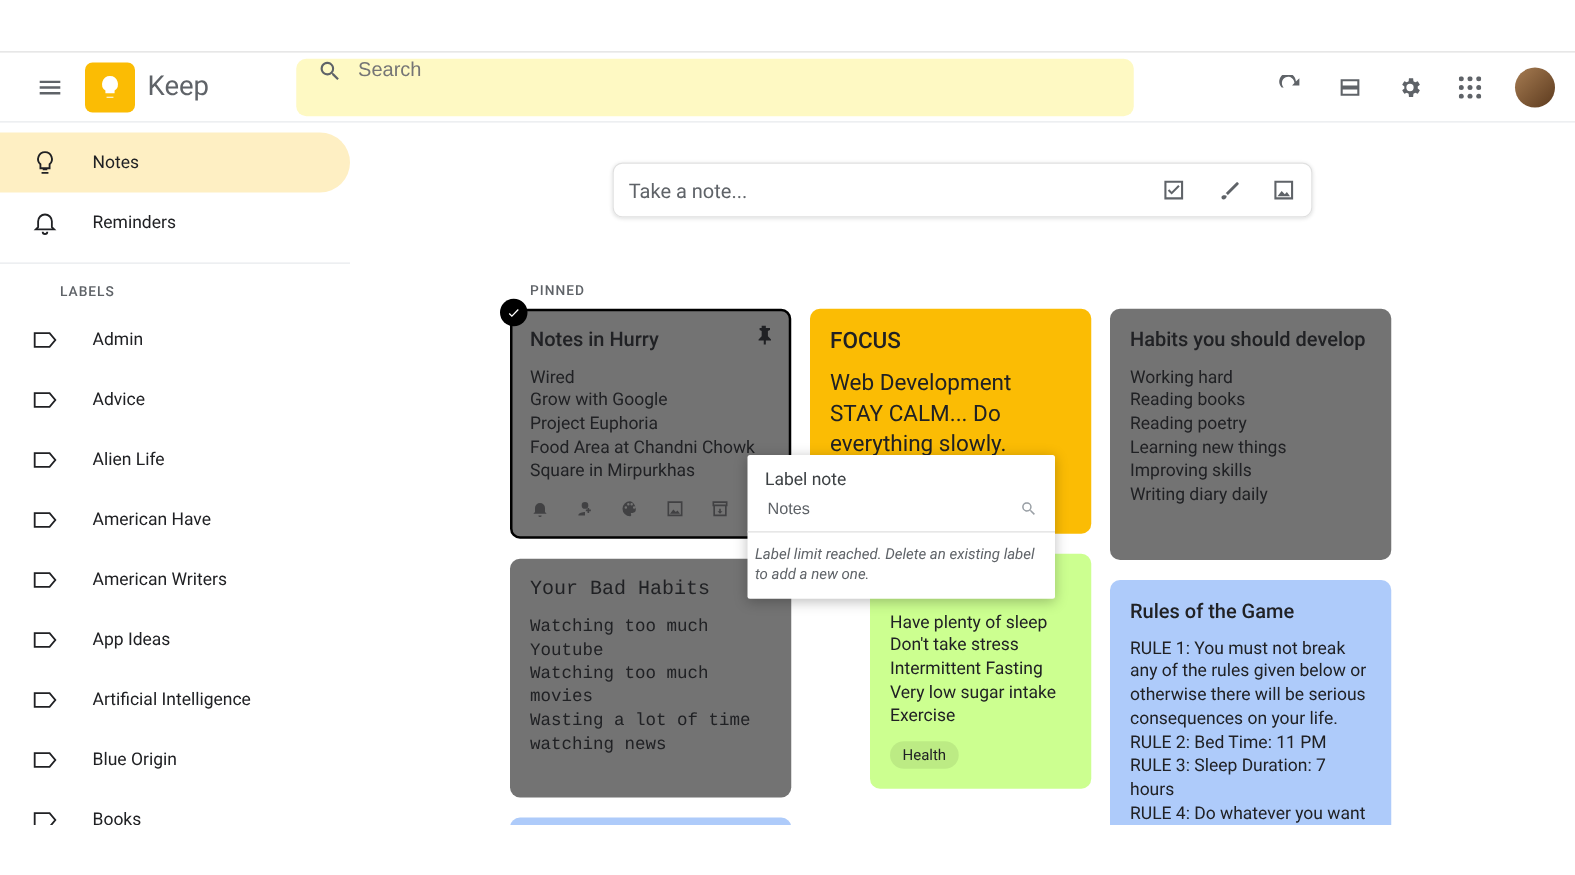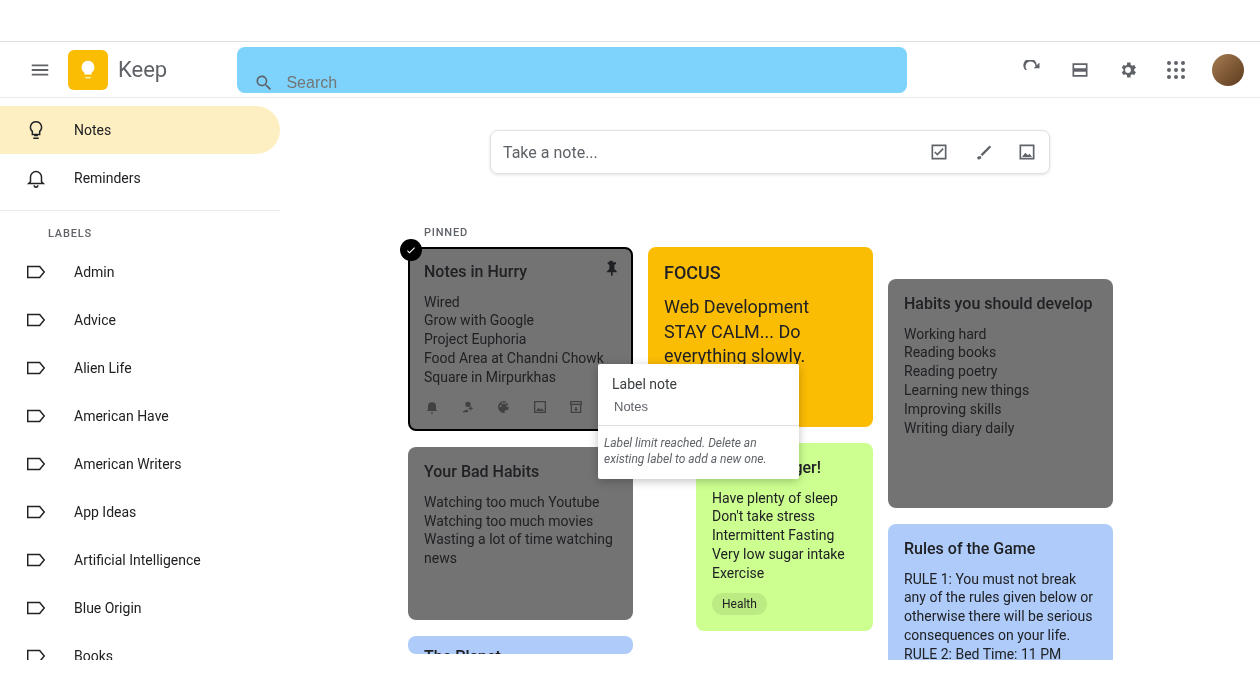--- a/index.html
+++ b/index.html
@@ -3,21 +3,21 @@
 <meta charset="utf-8">
 <style>
   * { box-sizing: border-box; }
   html, body { margin:0; padding:0; font-family: 'Roboto', Arial, sans-serif; background:#fff; color:#202124; }
   body { width:1260px; height:700px; overflow:hidden; position:relative; }
   .topbar-line { position:absolute; top:41px; left:0; right:0; height:1px; background:#e0e0e0; }
   .header { position:absolute; top:42px; left:0; right:0; height:56px; display:flex; align-items:center; padding:0 16px; border-bottom:1px solid #e8eaed; z-index:10; }
   .menu-btn { width:48px; height:48px; display:flex; align-items:center; justify-content:center; border-radius:50%; cursor:pointer; }
   .logo-box { width:40px; height:40px; background:#fbbc04; border-radius:6px; display:flex; align-items:center; justify-content:center; margin-left:4px; }
   .app-title { font-size:22px; color:#5f6368; margin-left:10px; }
-  .search-box { margin-left:70px; background:#7dd3fc; border-radius:8px; height:46px; width:670px; display:flex; align-items:flex-end; padding:0 6px; }
+  .search-box { margin-left:70px; background:#fef9c3; border-radius:8px; height:46px; width:670px; display:flex; align-items:flex-start; padding:0 6px; }
   .search-icon-wrap { width:44px; display:flex; justify-content:center; }
   .search-input { border:none; background:transparent; font-size:16px; color:#5f6368; outline:none; width:100%; }
   .header-right { margin-left:auto; display:flex; align-items:center; gap:8px; }
   .iconbtn { width:40px; height:40px; display:flex; align-items:center; justify-content:center; border-radius:50%; cursor:pointer; color:#5f6368; }
   .apps-grid { width:40px; height:40px; display:flex; align-items:center; justify-content:center; cursor:pointer; }
   .avatar { width:32px; height:32px; border-radius:50%; background:linear-gradient(135deg,#a67c52,#5c3a1e); margin-left:8px; }
 
   .sidebar { position:absolute; top:98px; left:0; width:280px; bottom:40px; padding-top:8px; overflow:hidden; }
   .side-item { height:48px; display:flex; align-items:center; padding-left:24px; border-top-right-radius:24px; border-bottom-right-radius:24px; cursor:pointer; }
   .side-item.active { background:#feefc3; }
@@ -46,21 +46,21 @@
   .sel-check { position:absolute; left:-10px; top:-10px; width:22px; height:22px; background:#000; border-radius:50%; display:flex; align-items:center; justify-content:center; }
   .note-toolbar { display:flex; gap:20px; margin-top:12px; }
   .nt-icon { color:#202124; opacity:0.6; cursor:pointer; }
   .label-chip { display:inline-block; background:rgba(0,0,0,0.08); border-radius:12px; font-size:12px; padding:3px 10px; margin-top:10px; }
 
   .color-red { background:#737373; }
   .color-orange { background:#fbbc04; }
   .color-green { background:#ccff90;margin-left:48px; }
   .color-blue { background:#aecbfa; }
 
-  .label-popup { position:absolute; left:190px; top:117px; width:201px; background:#fff; border-radius:2px; box-shadow:0 2px 10px rgba(0,0,0,0.25); z-index:50; font-size:13px; }
+  .label-popup { position:absolute; left:190px; top:117px; width:246px; background:#fff; border-radius:2px; box-shadow:0 2px 10px rgba(0,0,0,0.25); z-index:50; font-size:13px; }
   .label-popup-header { padding:12px 14px 6px; color:#3c4043; font-size:14px; }
   .label-popup-search { display:flex; align-items:center; padding:0 14px 10px; }
   .label-popup-search input { border:none; outline:none; flex:1; font-size:13px; color:#5f6368; }
   .label-popup-divider { height:1px; background:#e0e0e0; }
   .label-popup-msg { padding:10px 6px 12px; font-style:italic; font-size:12px; color:#5f6368; line-height:1.3; }
 
   svg { display:block; }
 </style>
 </head>
 <body>
@@ -285,21 +285,21 @@
               </svg>
             </span>
             <span class="nt-icon">
               <svg width="16" height="16" viewBox="0 0 24 24">
                 <path fill="none" stroke="#202124" stroke-width="2" d="M4 4h16v4H4zM5 8h14v12H5z"></path>
                 <path fill="#202124" d="M12 18l-3-3h2v-3h2v3h2z"></path>
               </svg>
             </span>
           </div>
         </div>
-        <div class="note color-red" style="padding-bottom: 52px;">
+        <div class="note color-red" style="padding-bottom: 32px; font-family: Liberation Mono, monospace;">
           <div class="note-title" style="">Your Bad Habits</div>
           <div class="note-text" style="">Watching too much Youtube
 Watching too much movies
 Wasting a lot of time watching news</div>
         </div>
         <div class="note color-blue" style="height: 18px; overflow: hidden; padding-top: 10px; padding-bottom: 0px;">
           <div class="note-title" style="">The Planet...</div>
           <div class="note-text" style=""></div>
         </div>
       </div>
@@ -309,21 +309,21 @@
           <div class="note-text" style="font-size:18px;">Web Development
 STAY CALM... Do everything slowly.</div>
         </div>
         <div class="note color-green"><div class="note-title" style="">To Live Longer!</div><div class="note-text" style="">Have plenty of sleep
 Don't take stress
 Intermittent Fasting
 Very low sugar intake
 Exercise</div><span class="label-chip">Health</span></div>
       </div>
     <div class="col col3" id="col3">
-        <div class="note color-red" style="padding-bottom: 70px; margin-top: 32px;">
+        <div class="note color-red" style="padding-bottom: 42px;">
           <div class="note-title" style="">Habits you should develop</div>
           <div class="note-text" style="">Working hard
 Reading books
 Reading poetry
 Learning new things
 Improving skills
 Writing diary daily</div>
         </div>
         <div class="note color-blue">
           <div class="note-title" style="">Rules of the Game</div>

